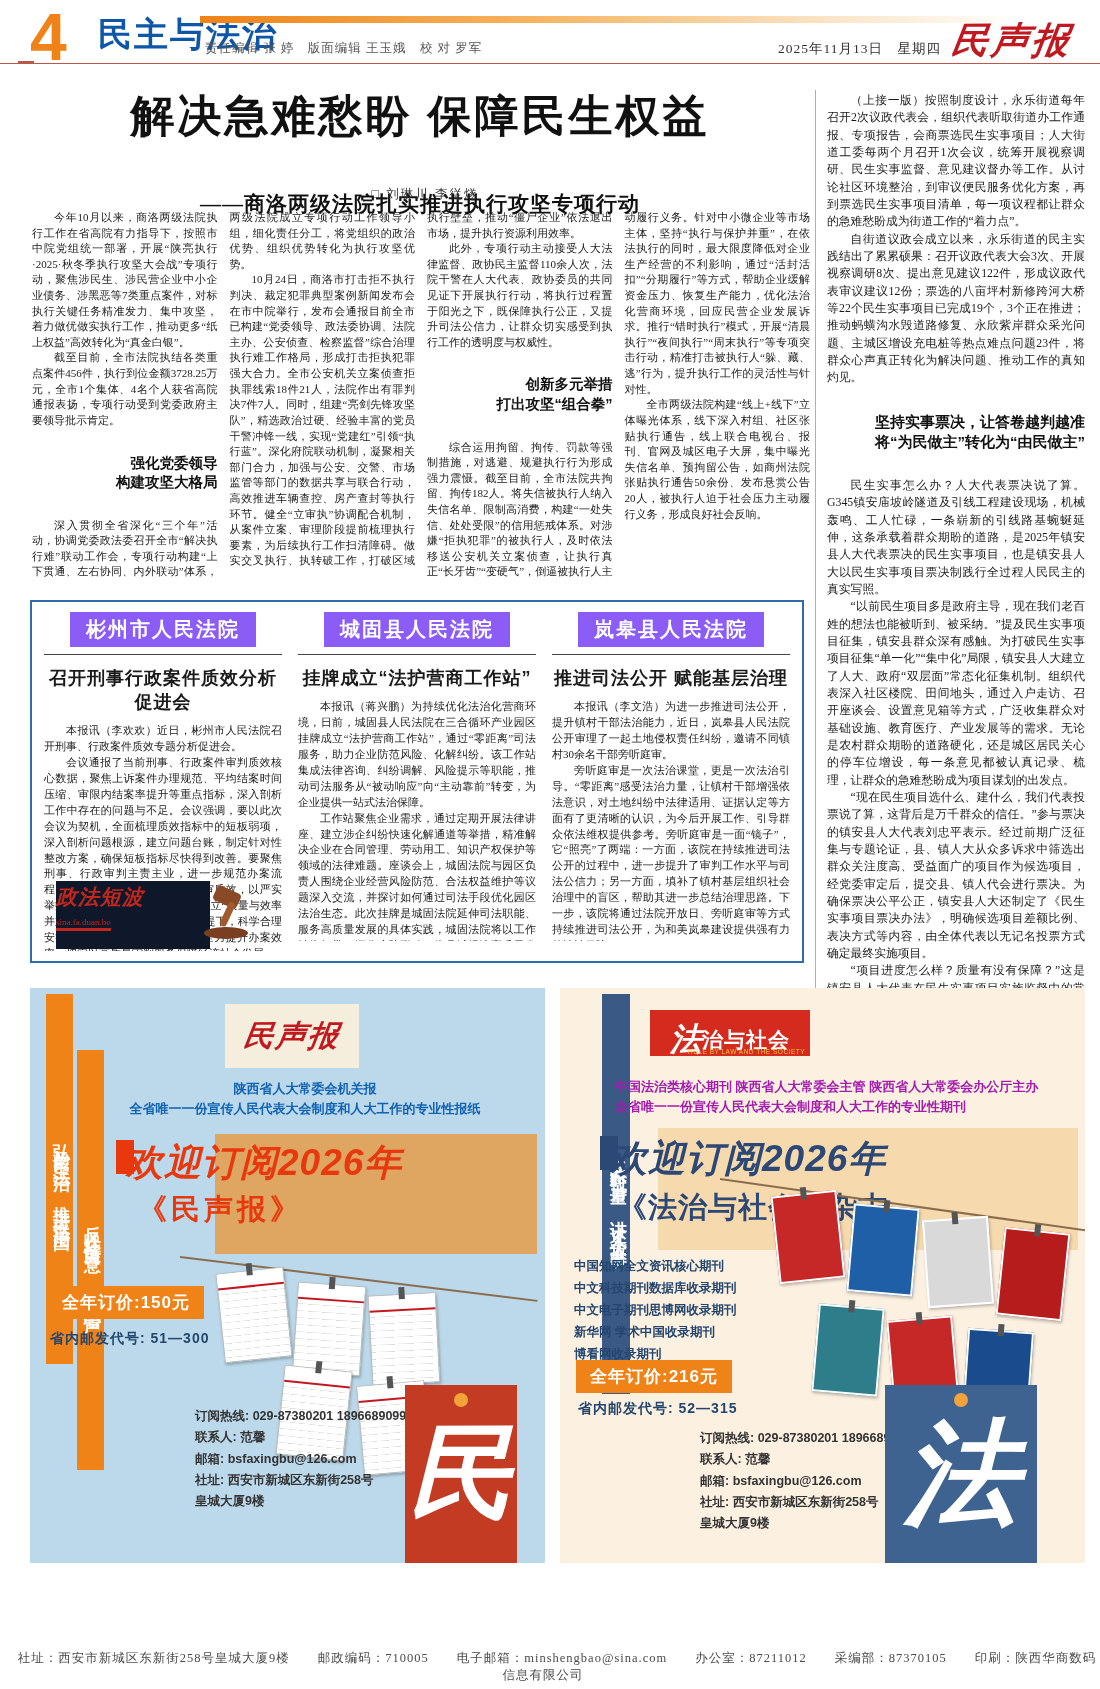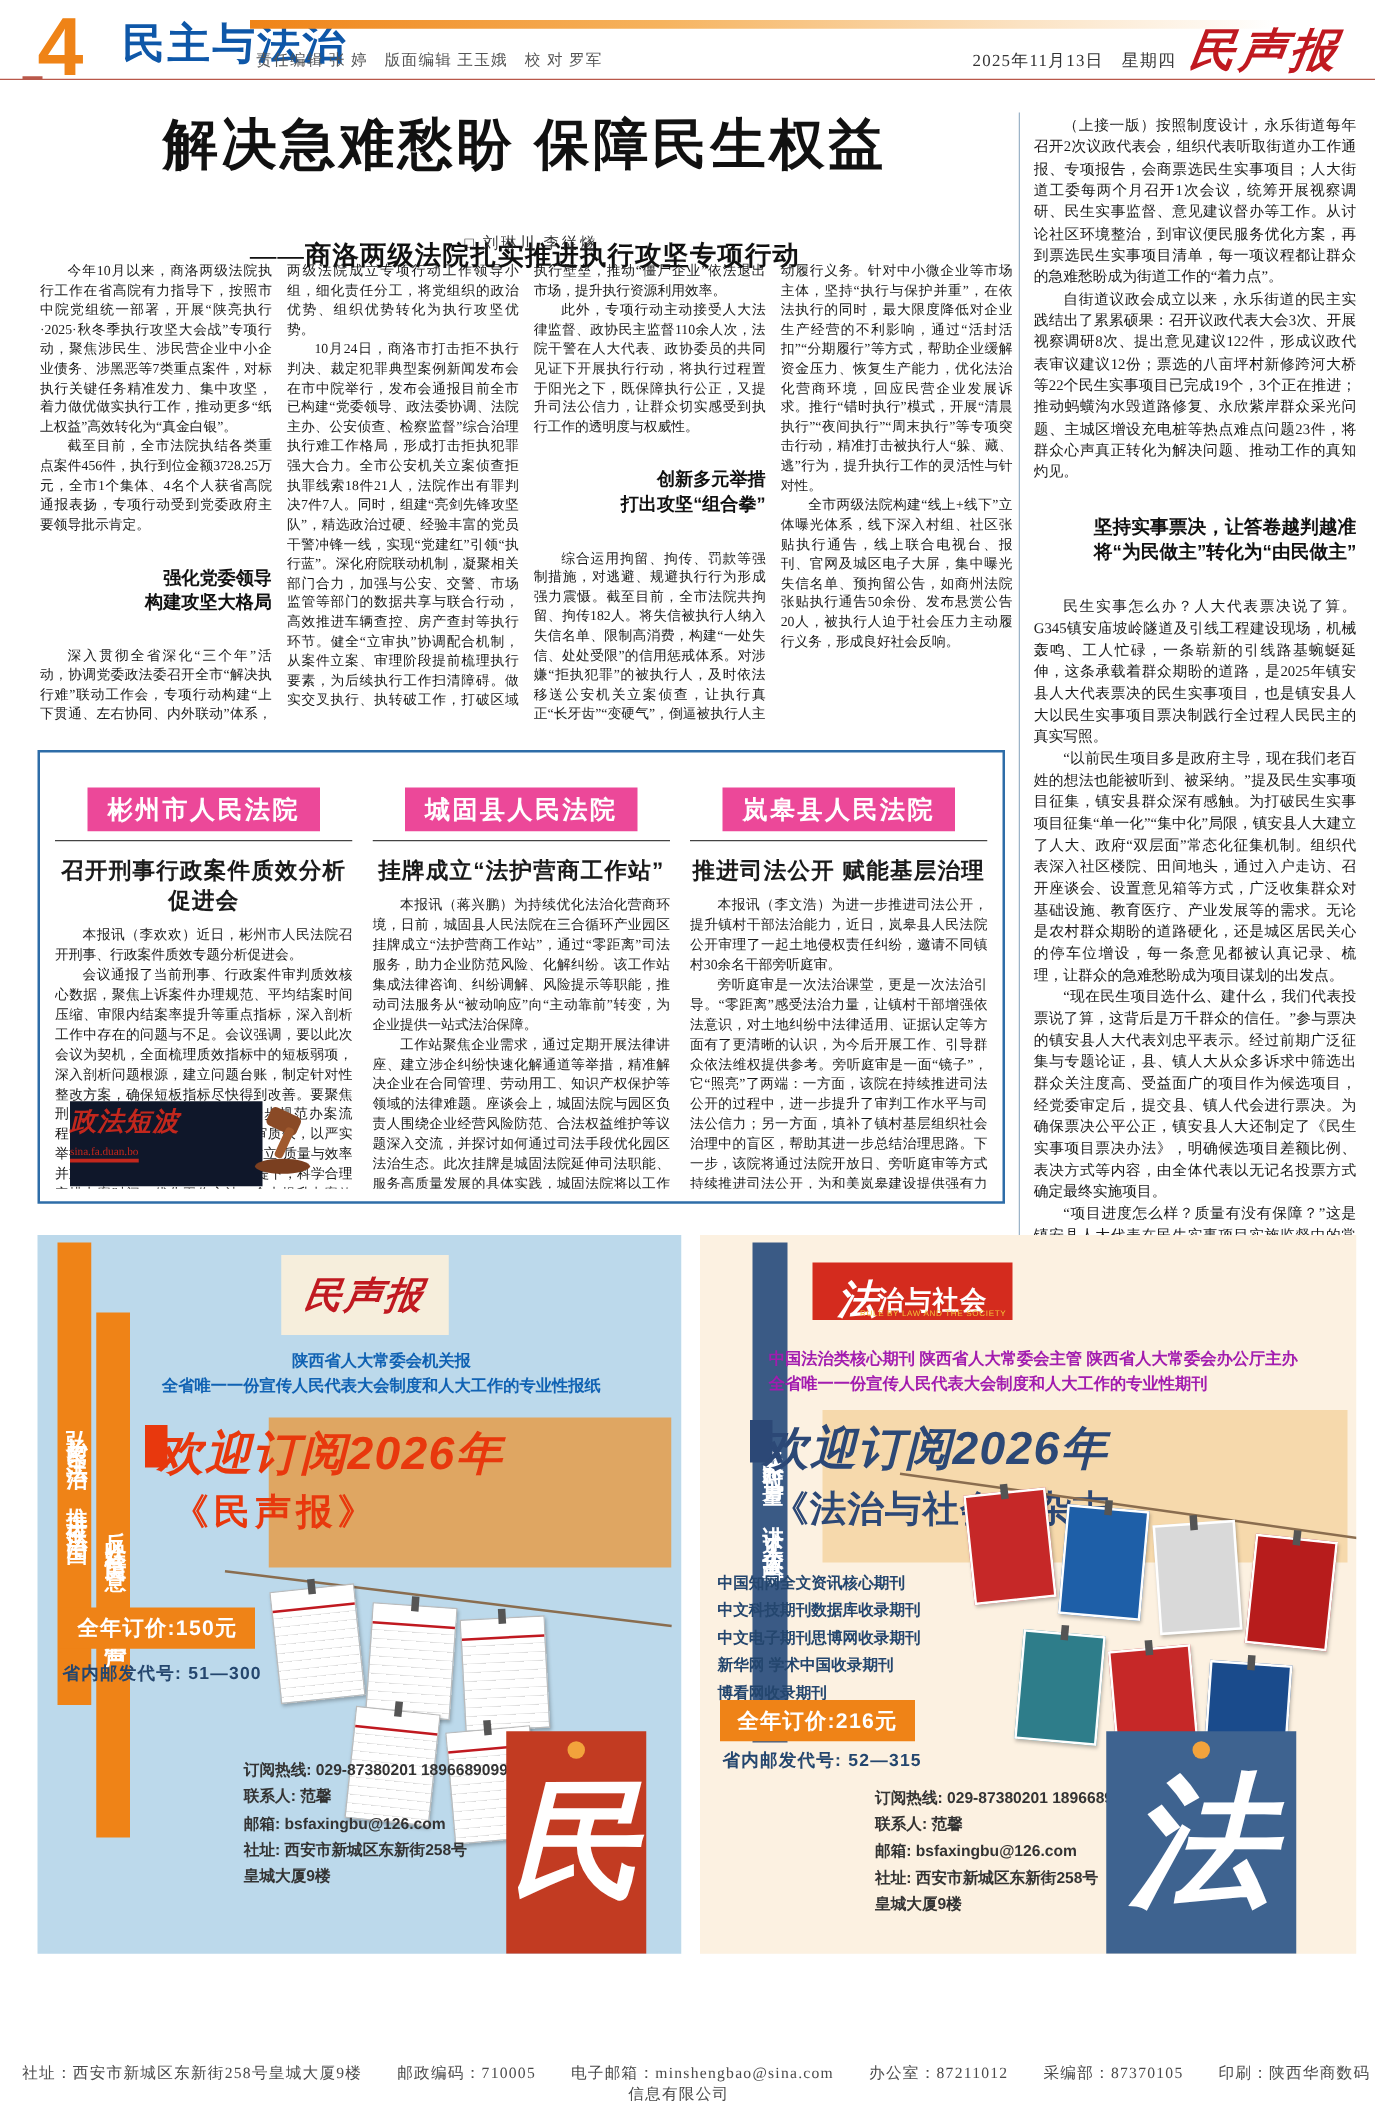--- a/index.html
+++ b/index.html
@@ -36,23 +36,23 @@
   .v-divider{position:absolute;left:815px;top:90px;width:1px;height:968px;background:#9db4c8;}
   
   .side{position:absolute;left:827px;top:92px;width:258px;height:966px;
         font-size:11.8px;line-height:1.47;text-align:justify;overflow:hidden;}
   .side .crosshead{font-size:15px;}
   
   .lawbox{position:absolute;left:30px;top:600px;width:774px;height:363px;
         border:2px solid #2e6da8;background:#fff;display:flex;gap:16px;
         padding:10px 12px;box-sizing:border-box;}
   .law-col{flex:1 1 0;position:relative;overflow:hidden;}
-  .law-label{font-family:"Liberation Sans",sans-serif;background:#ec4899;color:#fff;
+  .law-label{font-family:"Liberation Sans",sans-serif;background:#8b5cf6;color:#fff;
         font-size:20px;font-weight:700;text-align:center;letter-spacing:2px;
-        width:78%;margin:18px auto 0;padding:4px 0;}
+        width:78%;margin:0 auto 0;padding:4px 0;}
   .law-rule{border:none;border-top:1px solid #444;margin:7px 0 0;}
   .law-headline{font-family:"Liberation Sans",sans-serif;font-size:18px;font-weight:700;
         text-align:center;margin:11px 0 9px;letter-spacing:1px;}
   .law-body{font-size:11px;line-height:1.45;text-align:justify;overflow:hidden;height:242px;}
   .law-para{margin:0;text-indent:2em;}
   
   .stamp{position:absolute;left:12px;bottom:2px;width:150px;height:66px;background:#0f172a;
         padding:2px 4px 0 0;}
   .stamp-title{font-size:21px;font-weight:900;font-style:italic;color:#c2271d;letter-spacing:1px;}
   .stamp-sub{font-size:9px;color:#c2271d;border-bottom:3px solid #c2271d;display:inline-block;

